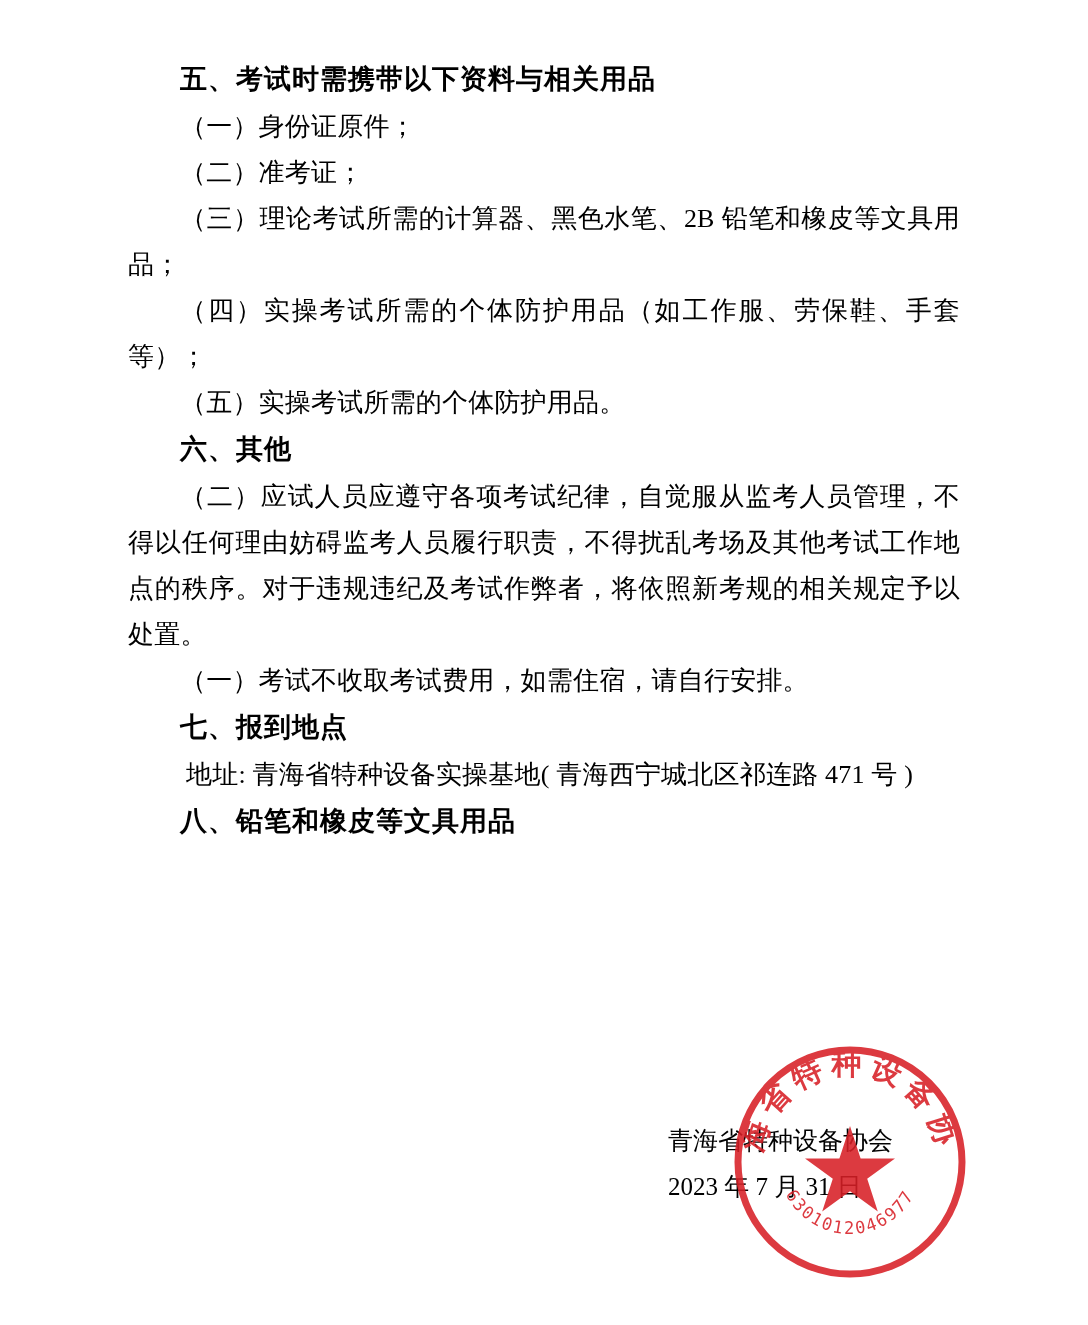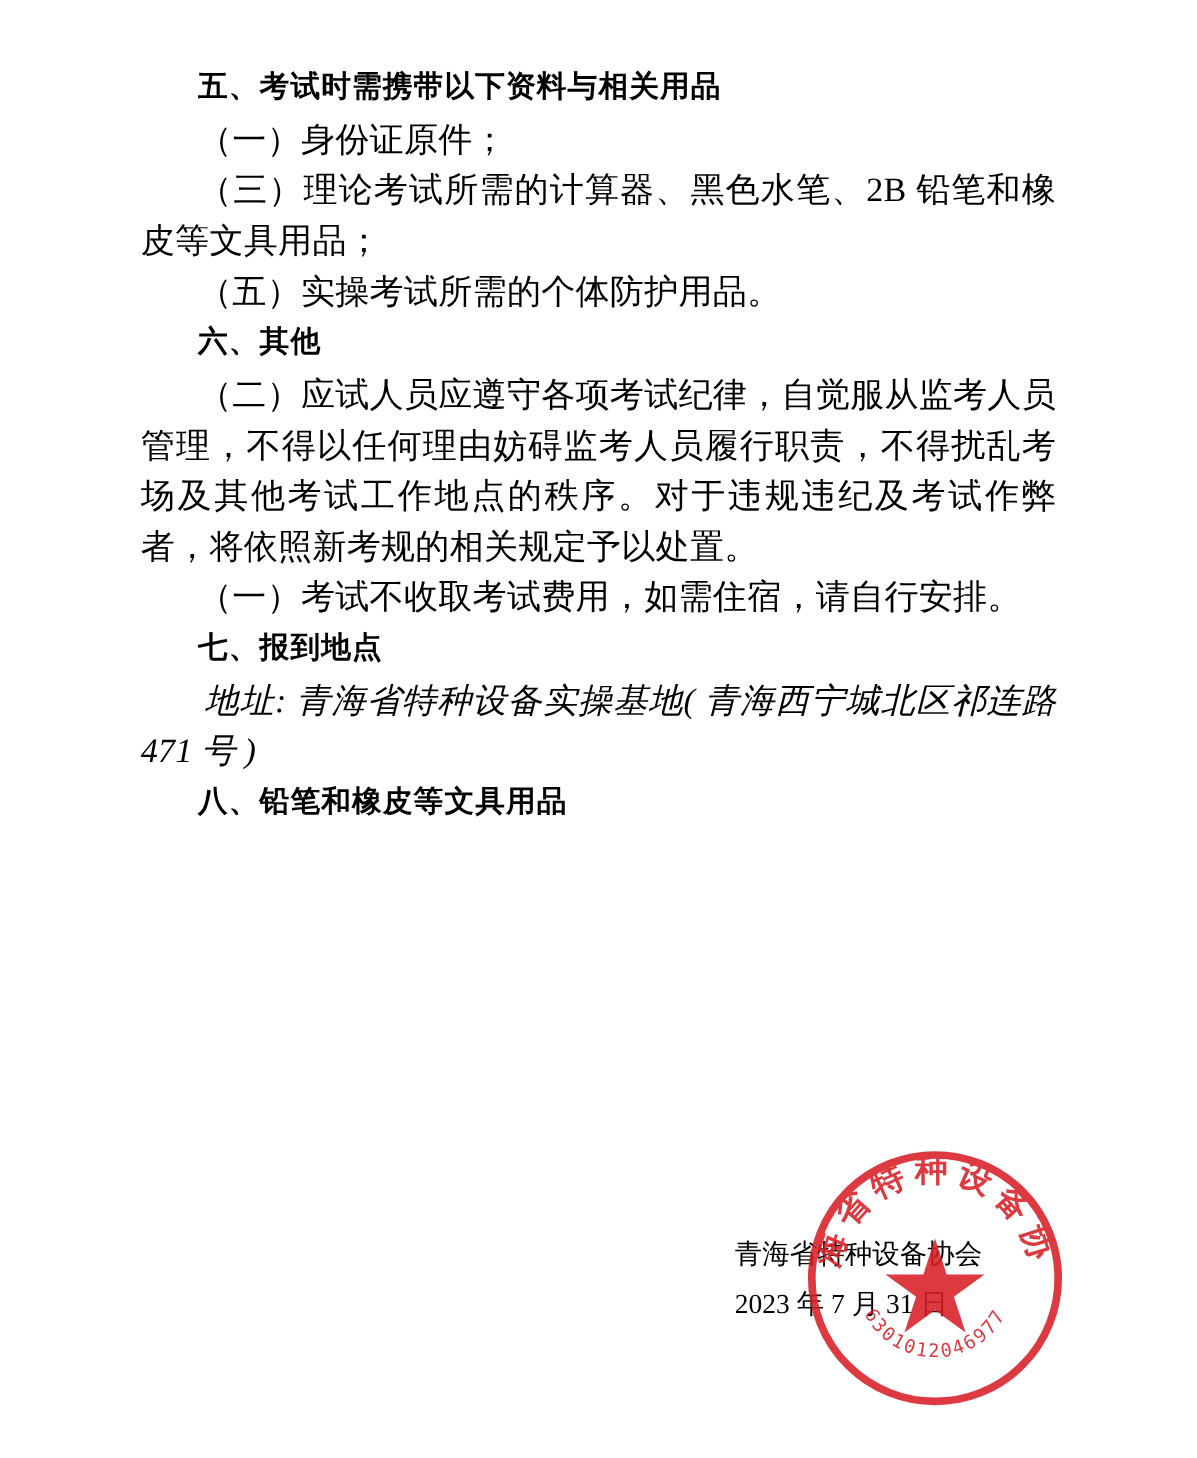--- a/index.html
+++ b/index.html
@@ -27,33 +27,32 @@
   .heading {
     font-family: "DejaVu Sans", "Liberation Sans", sans-serif;
     font-weight: bold;
     font-size: 27px;
     line-height: 46px;
     letter-spacing: 1px;
     margin: 0 0 2px 0;
     text-indent: 52px;
   }
   .para {
-    font-size: 31px;
+    font-size: 26px;
     line-height: 46px;
     margin: 0;
     text-align: justify;
     text-justify: inter-ideograph;
     letter-spacing: 0.2px;
   }
   .indent {
     text-indent: 52px;
   }
   .indent-small {
     text-indent: 58px;
-    font-style: italic;
   }
 
   
   .signature {
     position: absolute;
     right: 120px;
     top: 1118px;
     width: 300px;
     text-align: left;
     font-size: 25px;
@@ -76,21 +75,23 @@
   }
   .seal svg { display: block; }
 </style>
 </head>
 <body>
 
 <div class="page">
 
   <h2 class="heading">五、考试时需携带以下资料与相关用品</h2>
   <p class="para indent">（一）身份证原件；</p>
+  <p class="para indent">（二）准考证；</p>
   <p class="para indent">（三）理论考试所需的计算器、黑色水笔、2B 铅笔和橡皮等文具用品；</p>
+  <p class="para indent">（四）实操考试所需的个体防护用品（如工作服、劳保鞋、手套等）；</p>
   <p class="para indent">（五）实操考试所需的个体防护用品。</p>
 
   <h2 class="heading">六、其他</h2>
   <p class="para indent">（二）应试人员应遵守各项考试纪律，自觉服从监考人员管理，不得以任何理由妨碍监考人员履行职责，不得扰乱考场及其他考试工作地点的秩序。对于违规违纪及考试作弊者，将依照新考规的相关规定予以处置。</p>
   <p class="para indent">（一）考试不收取考试费用，如需住宿，请自行安排。</p>
 
   <h2 class="heading">七、报到地点</h2>
   <p class="para indent-small">地址: 青海省特种设备实操基地( 青海西宁城北区祁连路 471 号 )</p>
 
   <h2 class="heading">八、铅笔和橡皮等文具用品</h2>

